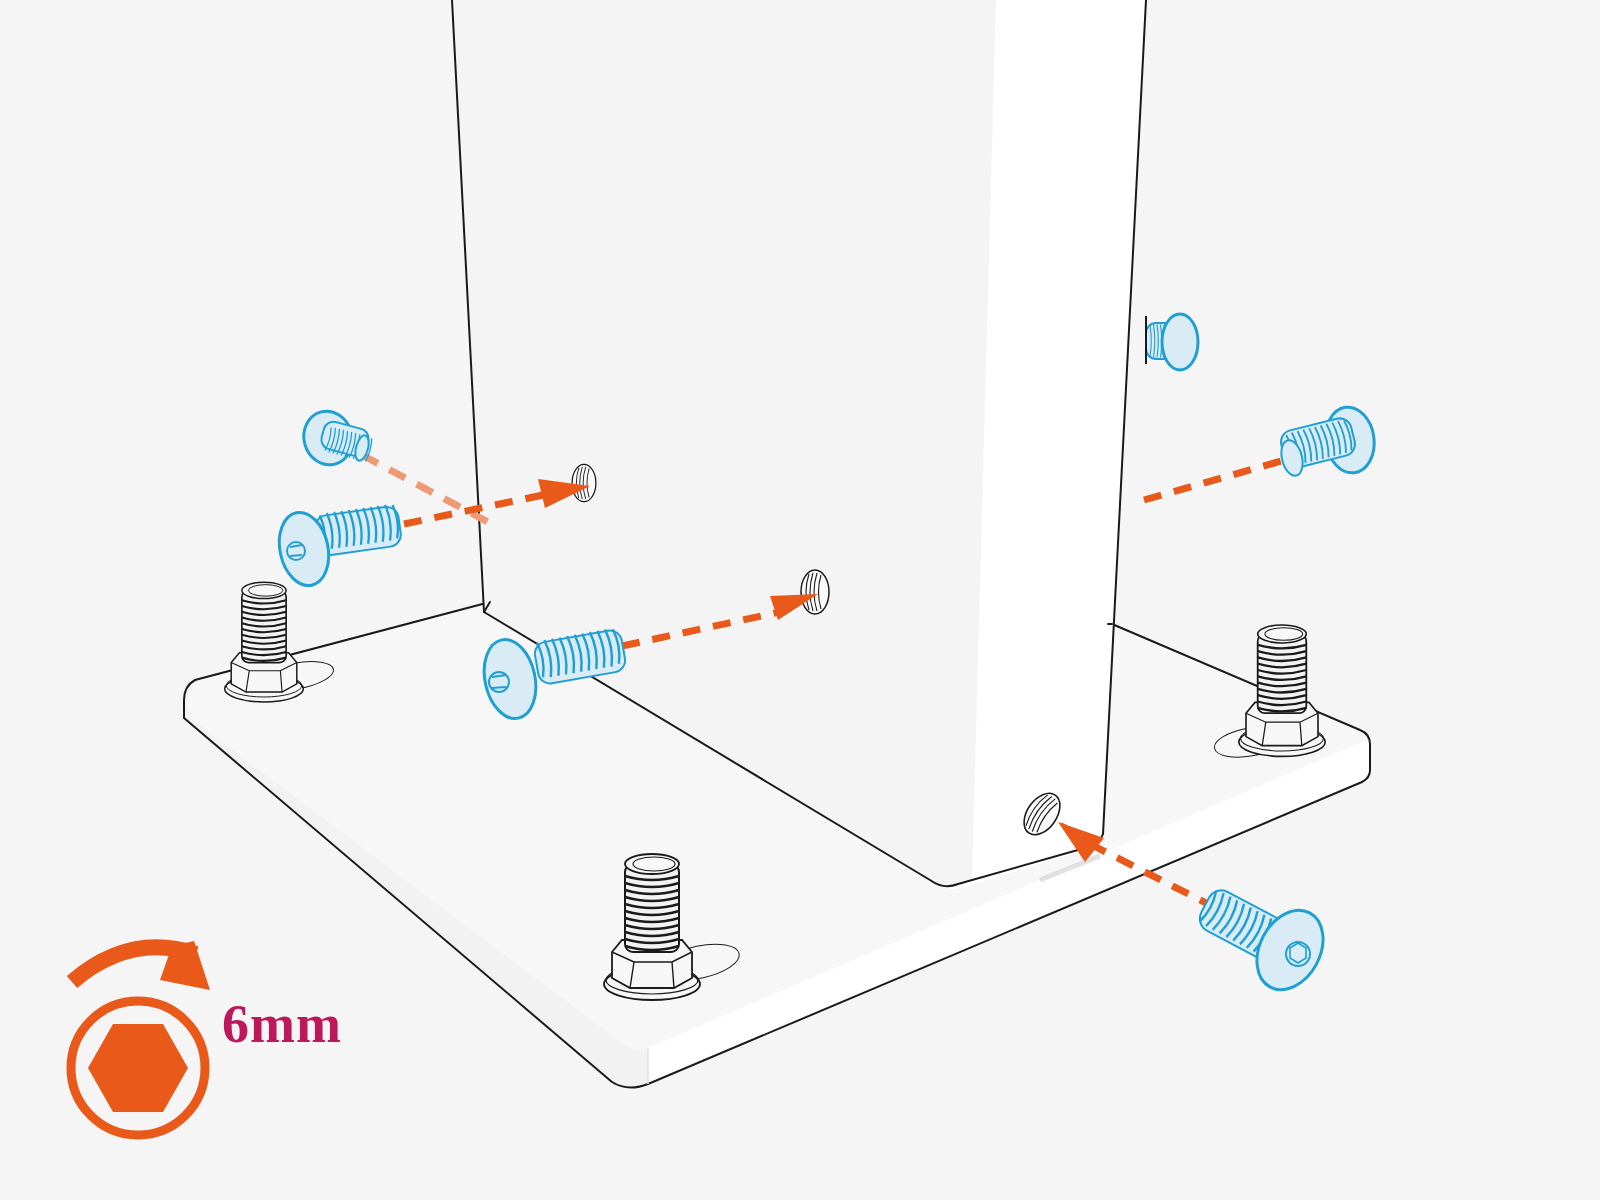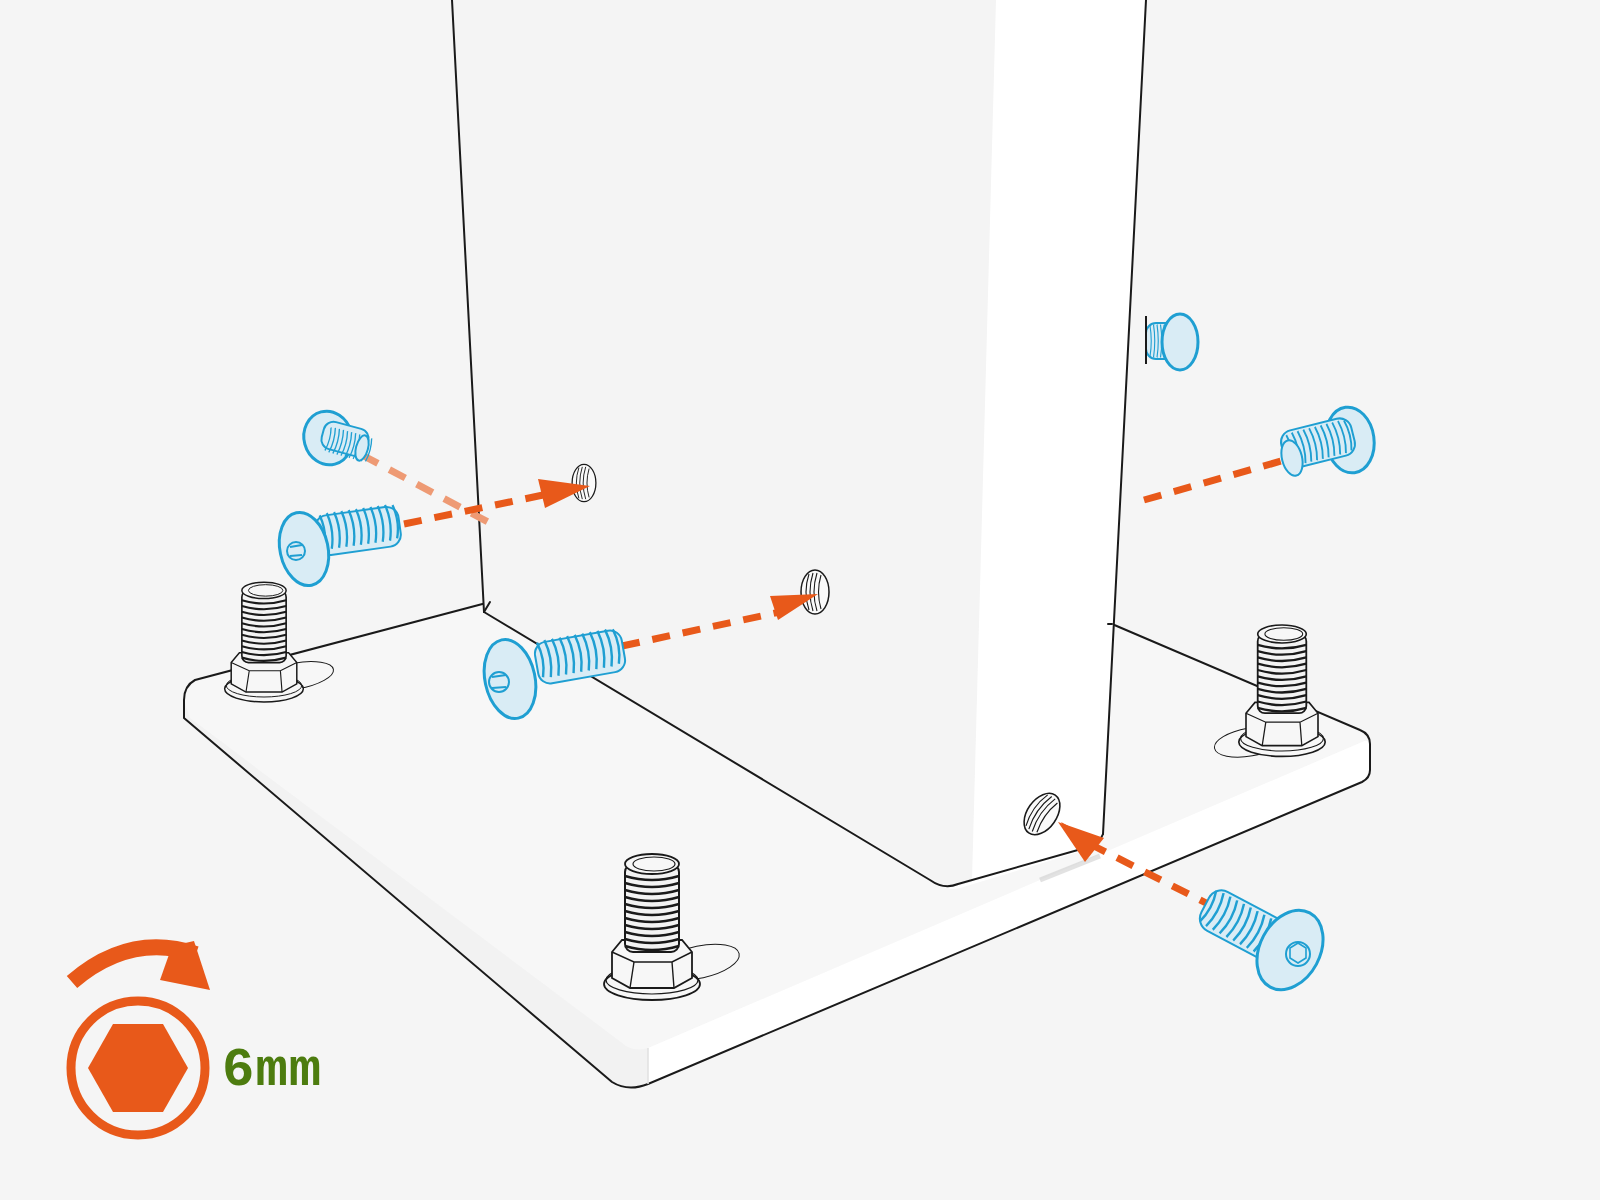--- a/index.html
+++ b/index.html
@@ -4,24 +4,24 @@
 <style>
   html, body { margin: 0; padding: 0; }
   body {
     width: 1600px; height: 1200px; overflow: hidden;
     background: #f5f5f5;
     font-family: "DejaVu Sans", "Liberation Sans", sans-serif;
   }
   .stage { position: relative; width: 1600px; height: 1200px; }
   svg.scene { position: absolute; left: 0; top: 0; }
   .tool-label {
-    position: absolute; left: 222px; top: 1044px;
-    font-family: Liberation Mono, monospace;
+    position: absolute; left: 222px; top: 997px;
+    font-family: Liberation Serif, serif;
     font-size: 54px; font-weight: bold; letter-spacing: 1px;
-    color: #4d7c0f; line-height: 1;
+    color: #be185d; line-height: 1;
   }
   .line { fill: none; stroke: #1a1a1a; stroke-width: 2; stroke-linejoin: round; stroke-linecap: round; }
   .thin { fill: none; stroke: #1a1a1a; stroke-width: 1.4; }
   .dash { fill: none; stroke: #e8591a; stroke-width: 7; stroke-dasharray: 18 13; }
   .dash-faded { fill: none; stroke: #ee9a74; stroke-width: 7; stroke-dasharray: 18 13; }
   .arrowhead { fill: #e8591a; }
   .blue-line { fill: none; stroke: #1f9fd2; stroke-width: 2.2; }
   .blue-fill { fill: #d9ecf5; stroke: #1f9fd2; stroke-width: 3; }
   .blue-thread { fill: #d9ecf5; stroke: #1f9fd2; stroke-width: 2; }
   .bolt-thread { fill: #f3f3f3; stroke: #1a1a1a; stroke-width: 2; }

